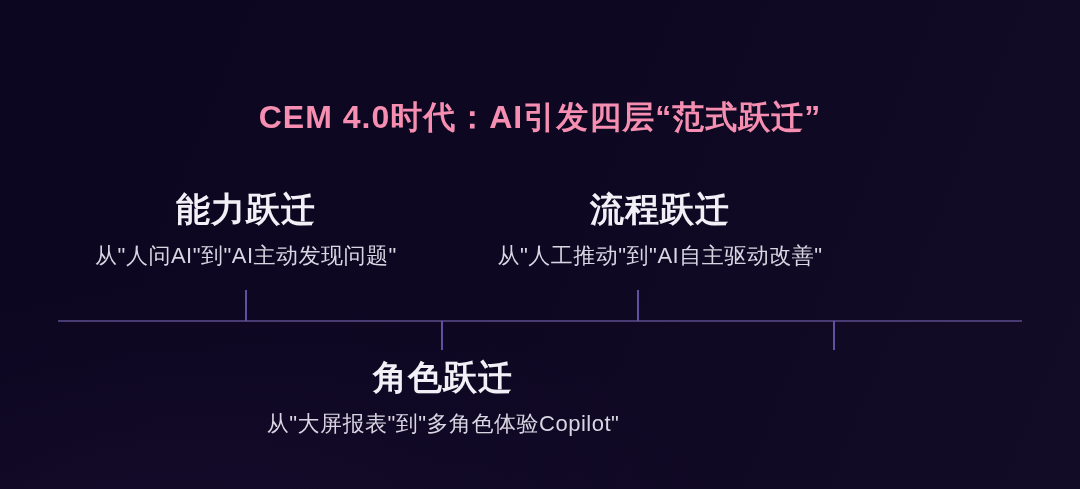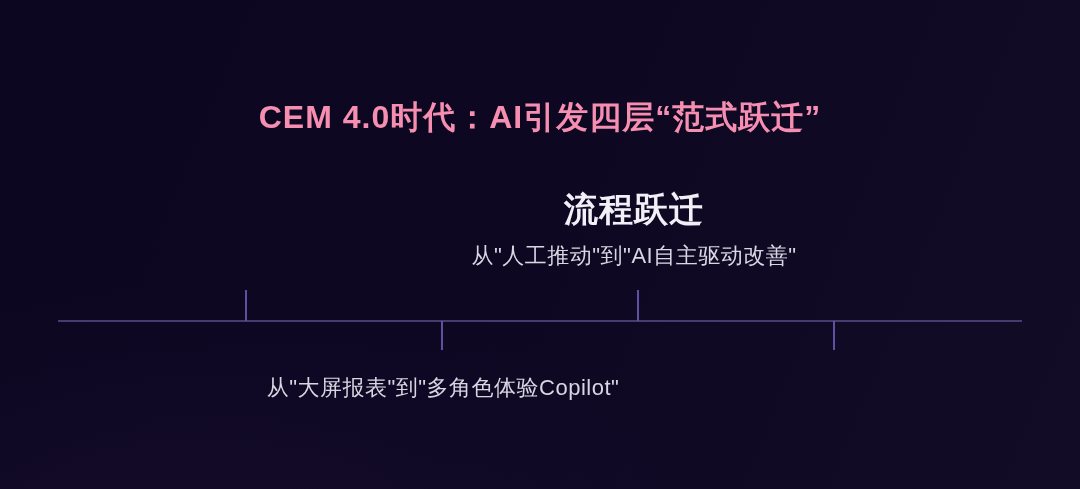--- a/index.html
+++ b/index.html
@@ -45,21 +45,21 @@
   }
   .section .desc {
     margin: 16px 0 0 0;
     font-size: 22px;
     line-height: 26px;
     font-weight: 400;
     letter-spacing: 0.5px;
     color: var(--description-gray, #d9d5e2);
   }
   .section.sec-capability { left: 26px;  top: 191px; }
-  .section.sec-process    { left: 414px; top: 191px; }
+  .section.sec-process    { left: 440px; top: 191px; }
   .section.sec-role       { left: 223px; top: 359px; }
   .section.sec-system     { left: 622px; top: 359px; }
 
   .tl-line {
     position: absolute;
     left: 58px;
     top: 320px;
     width: 964px;
     height: 2px;
     background: var(--timeline-line, #473b72);
@@ -82,24 +82,29 @@
 <div class="stage">
 
   <h1 class="slide-title">CEM 4.0时代：AI引发四层“范式跃迁”</h1>
 
   <div class="tl-line"></div>
   <div class="tick up t-capability"></div>
   <div class="tick down t-role"></div>
   <div class="tick up t-process"></div>
   <div class="tick down t-system"></div>
 
+  <div class="section sec-capability">
+    <h2 class="heading">能力跃迁</h2>
+    <p class="desc">从"人问AI"到"AI主动发现问题"</p>
+  </div>
 
   <div class="section sec-process">
     <h2 class="heading">流程跃迁</h2>
     <p class="desc">从"人工推动"到"AI自主驱动改善"</p>
   </div>
 
   <div class="section sec-role">
+    <h2 class="heading">角色跃迁</h2>
     <p class="desc">从"大屏报表"到"多角色体验Copilot"</p>
   </div>
 
 
 </div>
 
 </body></html>

